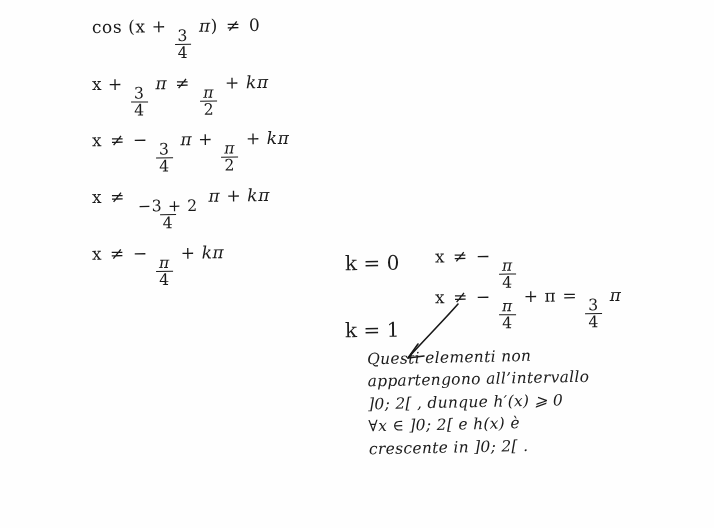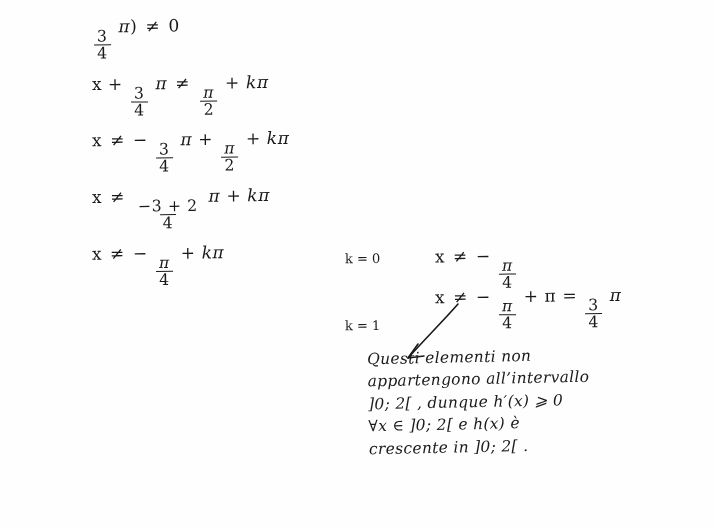--- a/index.html
+++ b/index.html
@@ -60,28 +60,29 @@
     line-height: 1.45;
     color: #1b1b1b;
     letter-spacing: 0.3px;
     transform: rotate(-1.2deg);
     white-space: nowrap;
   }
 
   
   .arrow { position: absolute; }
 
-  .kcol { position: absolute; font-family: "DejaVu Serif", serif; font-size: 13px; transform: rotate(-0.6deg); }
+  .kcol { position: absolute; font-family: "DejaVu Serif", serif; font-size: 20px; transform: rotate(-0.6deg); }
 </style>
 </head>
 <body>
 
 <div class="sheet">
 
   <div class="ln" style="left:92px; top:16px;">
+    <span>cos (x +</span>
     <span class="frac">
       <span class="num">3</span>
       <span class="den">4</span>
     </span>
     <span class="pi">π</span><span>)</span>
     <span class="neq">≠</span>
     <span>0</span>
   </div>
 
   <div class="ln" style="left:92px; top:73px;">

